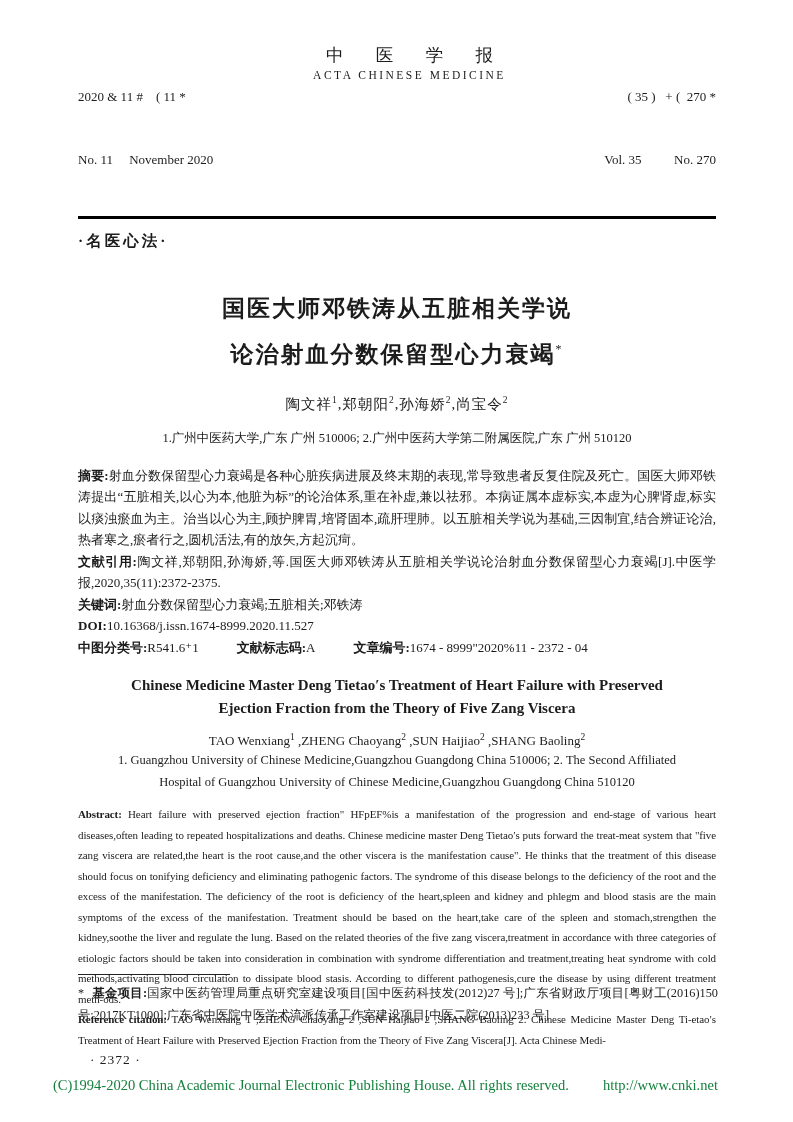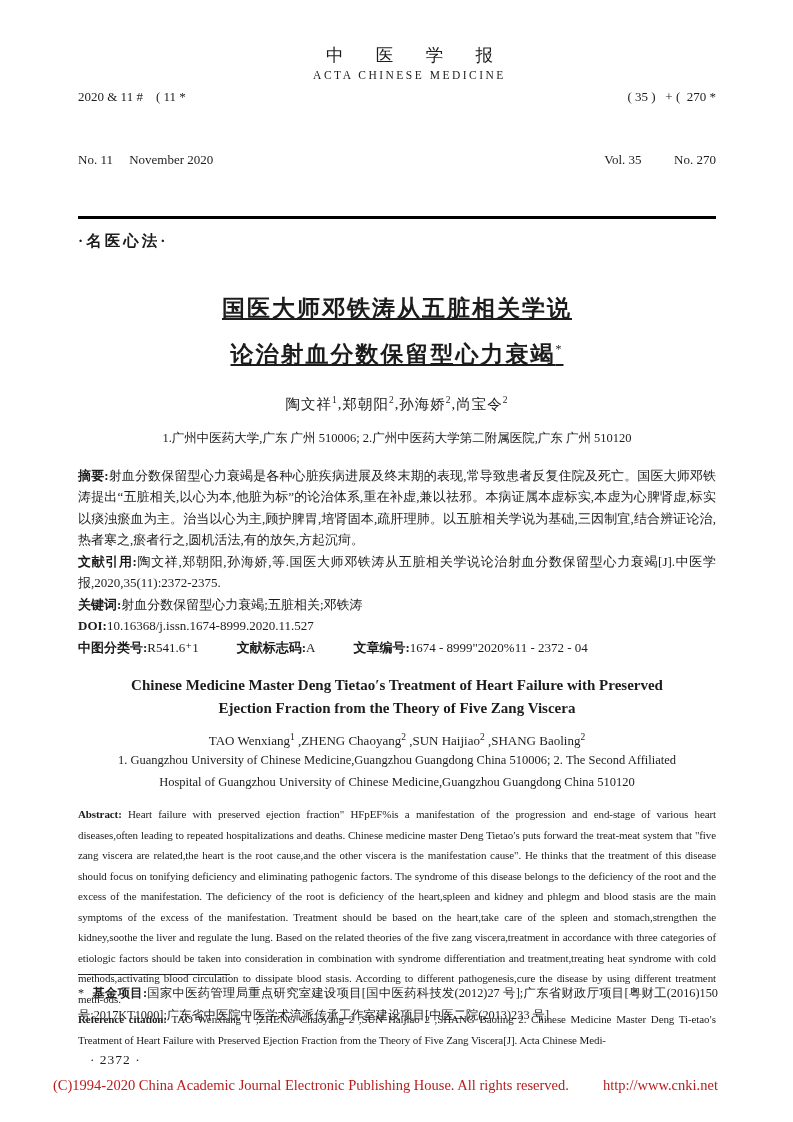--- a/index.html
+++ b/index.html
@@ -18,21 +18,21 @@
   .mast-col{white-space:pre;}
   .mast-left{text-align:left;min-width:175px;}
   .mast-right{text-align:right;min-width:150px;}
   .mast-center{text-align:center;flex:1;}
   .mast-center .cn{font-size:17.5px;letter-spacing:14px;padding-left:14px;line-height:22px;}
   .mast-center .en{font-size:11.5px;letter-spacing:2.5px;line-height:19px;}
   .mast-rule{height:3px;background:#000;margin-top:4px;}
   
   .column-label{margin-top:12px;font-size:15.5px;font-weight:bold;letter-spacing:3px;}
   
-  .title{margin:36px 0 0 0;text-align:center;font-size:23px;font-weight:bold;line-height:41px;letter-spacing:2px;text-decoration:underline;}
+  .title{margin:36px 0 0 0;text-align:center;font-size:23px;font-weight:bold;line-height:41px;letter-spacing:2px;}
   .title sup{font-size:12px;font-weight:normal;}
   .authors-cn{margin-top:20px;text-align:center;font-size:14.5px;letter-spacing:1px;}
   .authors-cn sup,.en-authors sup{font-size:9.5px;}
   .affil-cn{margin-top:16px;text-align:center;font-size:12.5px;}
   
   .cn-meta{margin-top:18px;font-size:13px;line-height:21.5px;text-align:justify;}
   .cn-meta p{margin:0;}
   .b{font-weight:bold;}
   .clc-row{display:flex;}
   .clc-row .group{margin-right:38px;white-space:nowrap;}
@@ -42,21 +42,21 @@
   .en-authors{margin-top:12px;text-align:center;font-size:13px;}
   .en-affil{text-align:center;font-size:12.5px;line-height:22px;}
   .en-abstract{margin-top:11px;font-size:11px;line-height:20.5px;text-align:justify;letter-spacing:-0.1px;}
   .en-abstract p,.en-ref p{margin:0;}
   .en-ref{font-size:11px;line-height:20.5px;text-align:justify;letter-spacing:-0.1px;}
   
   .footnote-sep{position:absolute;left:78px;top:974px;width:152px;border-top:1.5px solid #222;}
   .footnote{position:absolute;left:78px;top:982px;width:640px;font-size:12.3px;line-height:22px;text-align:justify;}
   .footnote .mark{margin-right:8px;}
   .page-number{position:absolute;left:90px;top:1052px;font-size:13.5px;letter-spacing:1px;}
-  .watermark{position:absolute;left:53px;top:1077px;width:710px;display:flex;gap:34px;color:#b91c1c;font-size:14.5px;white-space:pre;}
+  .watermark{position:absolute;left:53px;top:1077px;width:710px;display:flex;gap:34px;color:#15803d;font-size:14.5px;white-space:pre;}
 </style>
 </head>
 <body>
 
 <div class="page">
 
   <div class="masthead">
     <div class="mast-col mast-left">
       <div>2020 &amp; 11 #    ( 11 *</div>
       <div>No. 11     November 2020</div>

